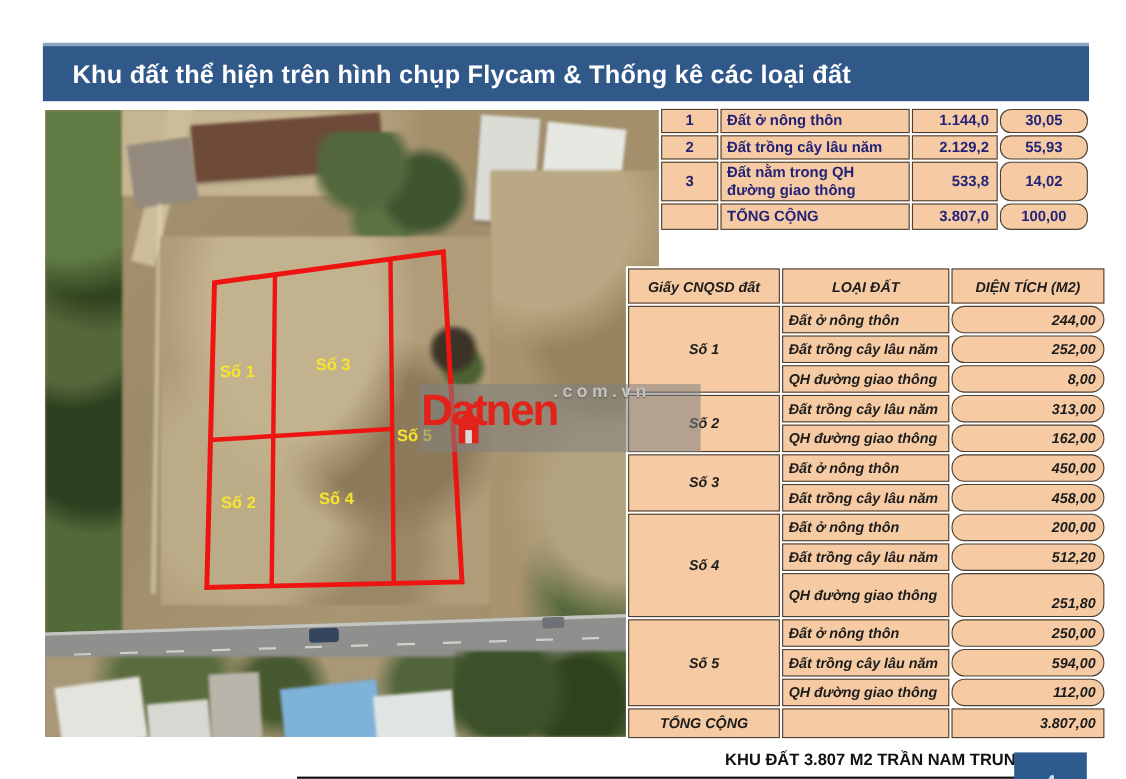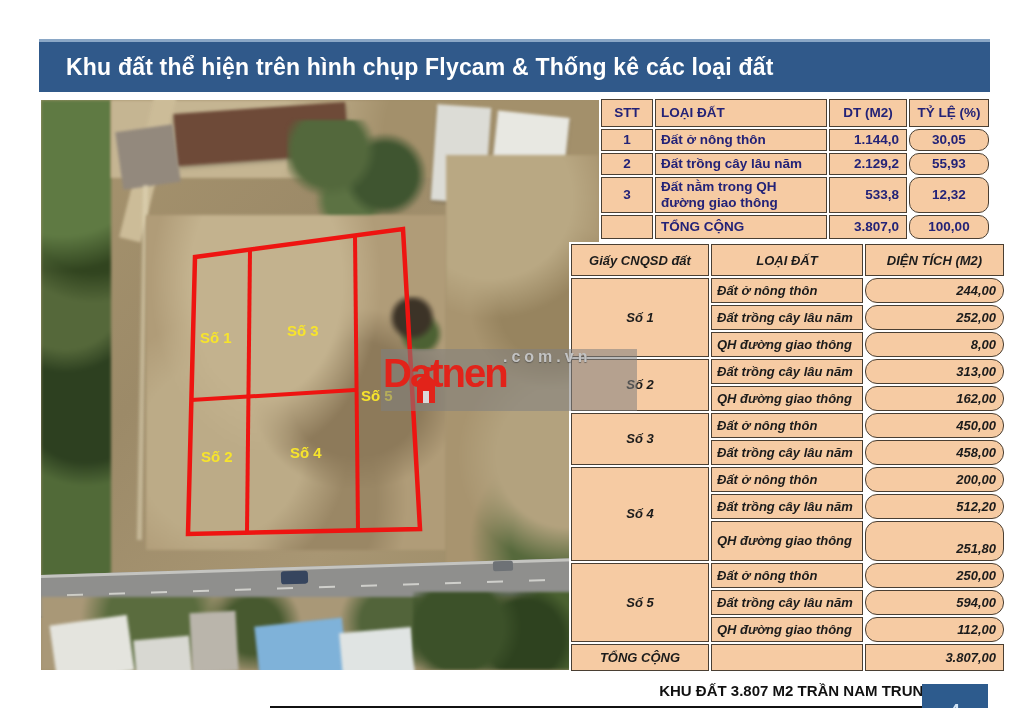--- a/index.html
+++ b/index.html
@@ -158,43 +158,37 @@
   </div>
 
   <table class="abs t1">
     <colgroup>
         <col style="width:52px">
         <col style="width:172px">
         <col style="width:78px">
         <col style="width:80px">
       </colgroup>
     <tbody>
-        <tr style="height:28px">
-      <th class="c-stt">STT</th>
-      <th class="c-type">LOẠI ĐẤT</th>
-      <th>DT (M2)</th>
-      <th>TỶ LỆ (%)</th>
-    </tr>
     <tr style="height:22px">
       <td class="c-stt">1</td>
       <td class="c-type">Đất ở nông thôn</td>
       <td class="c-num">1.144,0</td>
       <td class="c-pct">30,05</td>
     </tr>
     <tr style="height:22px">
       <td class="c-stt">2</td>
       <td class="c-type">Đất trồng cây lâu năm</td>
       <td class="c-num">2.129,2</td>
       <td class="c-pct">55,93</td>
     </tr>
     <tr style="height:36px">
       <td class="c-stt">3</td>
       <td class="c-type">Đất nằm trong QH đường giao thông</td>
       <td class="c-num">533,8</td>
-      <td class="c-pct">12,32</td>
+      <td class="c-pct">14,02</td>
     </tr>
     <tr style="height:24px">
       <td class="c-stt"></td>
       <td class="c-type">TỔNG CỘNG</td>
       <td class="c-num">3.807,0</td>
       <td class="c-pct">100,00</td>
     </tr>
   </tbody>
     </table>
 

